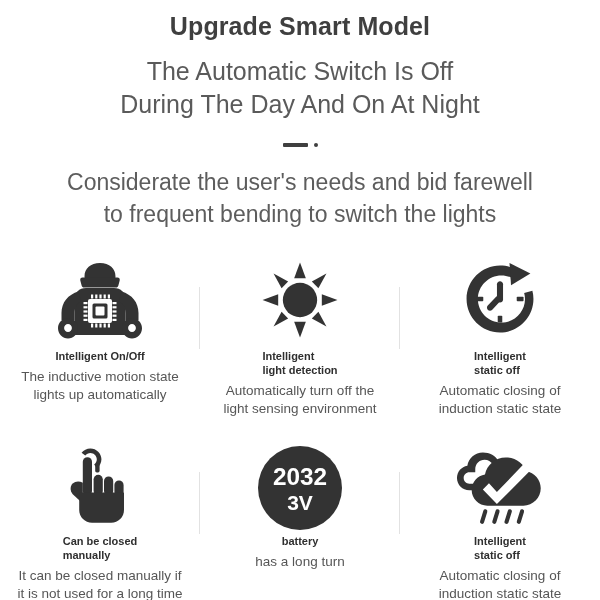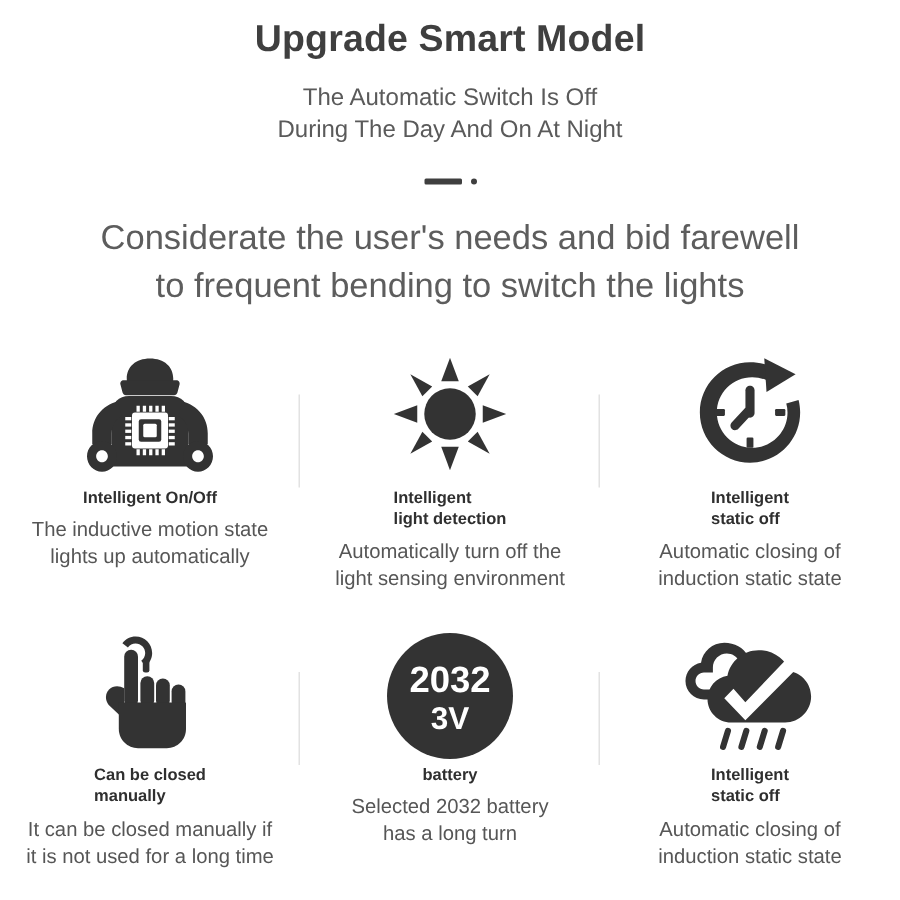--- a/index.html
+++ b/index.html
@@ -31,21 +31,21 @@
   .main-title {
     font-size: 25px;
     font-weight: 700;
     color: #3f3f3f;
     letter-spacing: 0.1px;
     line-height: 1.3;
     margin: 0;
   }
   .subtitle {
     margin: 12px 0 0 0;
-    font-size: 16px;
+    font-size: 25px;
     font-weight: 400;
     color: #5a5a5a;
     line-height: 1.32;
   }
   .subtitle-line { display: block; }
 
   .divider-wrap {
     margin: 17px auto 0 auto;
     height: 14px;
     display: flex;
@@ -313,21 +313,20 @@
         <svg width="84" height="84" viewBox="0 0 100 100">
           <circle cx="50" cy="50" r="50" fill="#333333"></circle>
           <text class="battery-text" x="50" y="47" font-size="29">2032</text>
           <text class="battery-text" x="50" y="76" font-size="25">3V</text>
         </svg>
       </div>
       <div class="feature-title">
         <span class="tline">battery</span>
       </div>
       <div class="feature-desc">
-        <span class="dline">Selected 2032 battery</span>
         <span class="dline">has a long turn</span>
       </div>
     </div>
 
     <div class="feature">
       <div class="icon-box">
         <svg width="90" height="80" viewBox="0 0 110 98" fill="#333333">
 
           <path d="M34 8c-9.6 0-17.6 7.1-19 16.3-7.2 1.1-12.7 7.4-12.7 14.9 0 8.3 6.8 15.1 15.1 15.1h8.2v-8.2h-8.2c-3.8 0-6.9-3.1-6.9-6.9 0-3.8 3.1-6.9 6.9-6.9h7.3v-4.1c0-6.3 5.1-11.4 11.4-11.4 4.2 0 7.9 2.3 9.9 5.7l7.1-4.1C49.8 12.2 42.4 8 34 8z"></path>
 

